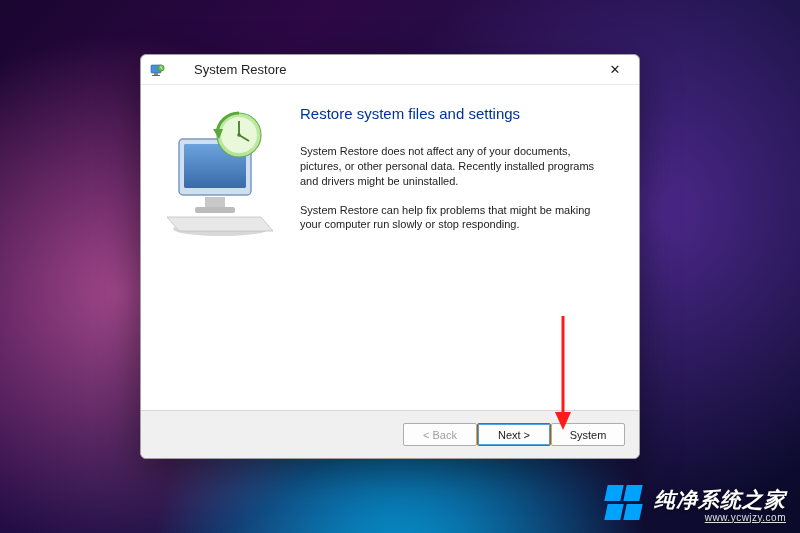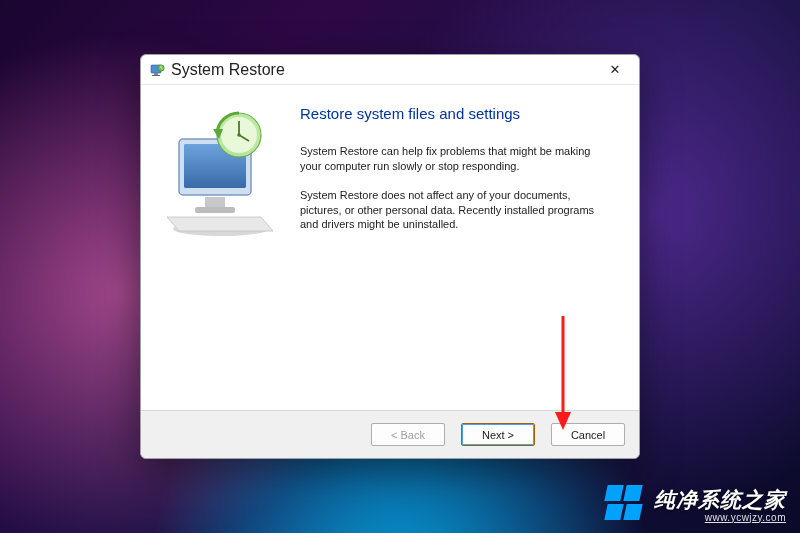--- a/index.html
+++ b/index.html
@@ -16,38 +16,38 @@
       position: absolute; left: 140px; top: 54px; width: 500px; height: 405px;
       background: #fff; border: 1px solid #a0a0a0; border-radius: 6px;
       box-shadow: 0 12px 40px rgba(0,0,0,0.45);
       display: flex; flex-direction: column;
     }
     .titlebar {
       height: 30px; display: flex; align-items: center; padding: 0 6px 0 8px;
       border-bottom: 1px solid #e8e8e8;
     }
     .titlebar-icon { width: 16px; height: 16px; margin-right: 6px; }
-    .titlebar-title { font-size: 16px; color: #222; flex: 1; }
+    .titlebar-title { font-size: 13px; color: #222; flex: 1; margin-left: 23px; }
     .titlebar-close {
       width: 36px; height: 22px; display: flex; align-items: center; justify-content: center;
       font-size: 13px; color: #222; cursor: pointer; border-radius: 3px;
     }
     .content {
       flex: 1; display: flex; padding: 0; background: #fff;
     }
     .side-graphic {
       width: 155px; padding: 26px 0 0 20px;
     }
     .main-col { flex: 1; padding: 20px 22px 16px 4px; }
     .heading { font-size: 15px; color: #003399; font-weight: 400; margin-bottom: 22px; }
     .para { font-size: 11px; color: #222; line-height: 1.35; margin-bottom: 14px; max-width: 300px; }
     .footer {
       height: 48px; border-top: 1px solid #d8d8d8; background: #f0f0f0;
       display: flex; align-items: center; justify-content: flex-end;
-      padding: 0 14px; gap: 16px; border-radius: 0 0 6px 6px;
+      padding: 0 14px; gap: 0; border-radius: 0 0 6px 6px;
     }
     .btn {
       min-width: 74px; height: 23px; font-size: 11px; color: #222;
       background: #fdfdfd; border: 1px solid #adadad; border-radius: 2px;
       display: flex; align-items: center; justify-content: center; cursor: pointer;
       padding: 0 10px;
     }
     .btn.disabled { color: #a0a0a0; cursor: default; }
     .btn.default { border: 1px solid #a16207; box-shadow: inset 0 0 0 1px #4da3e8; }
     .arrow-annotation {
@@ -106,29 +106,29 @@
           <circle cx="78" cy="24" r="18" fill="#e8f8d8"></circle>
           <line x1="78" y1="24" x2="78" y2="10" stroke="#4a7a2a" stroke-width="1.8"></line>
           <line x1="78" y1="24" x2="88" y2="30" stroke="#4a7a2a" stroke-width="1.8"></line>
           <circle cx="78" cy="24" r="1.8" fill="#4a7a2a"></circle>
           <path d="M 56 22 A 22 22 0 0 1 78 2" fill="none" stroke="#5aa83a" stroke-width="3"></path>
           <polygon points="52,18 58,28 62,18" fill="#5aa83a"></polygon>
         </svg>
       </div>
       <div class="main-col">
         <div class="heading">Restore system files and settings</div>
+        <div class="para">System Restore does not affect any of your documents, pictures, or other personal data. Recently installed programs and drivers might be uninstalled.</div>
         <div class="para">System Restore can help fix problems that might be making your computer run slowly or stop responding.</div>
-        <div class="para">System Restore does not affect any of your documents, pictures, or other personal data. Recently installed programs and drivers might be uninstalled.</div>
       </div>
     </div>
 
     <div class="footer">
       <div class="btn disabled">&lt; Back</div>
       <div class="btn default">Next &gt;</div>
-      <div class="btn">Cancel</div>
+      <div class="btn">System</div>
     </div>
 
   </div>
 
   <svg class="arrow-annotation" width="30" height="120">
     <line x1="15" y1="4" x2="15" y2="104" stroke="#ff1a1a" stroke-width="3"></line>
     <polygon points="15,118 7,100 23,100" fill="#ff1a1a"></polygon>
   </svg>
 
   <div class="watermark">

